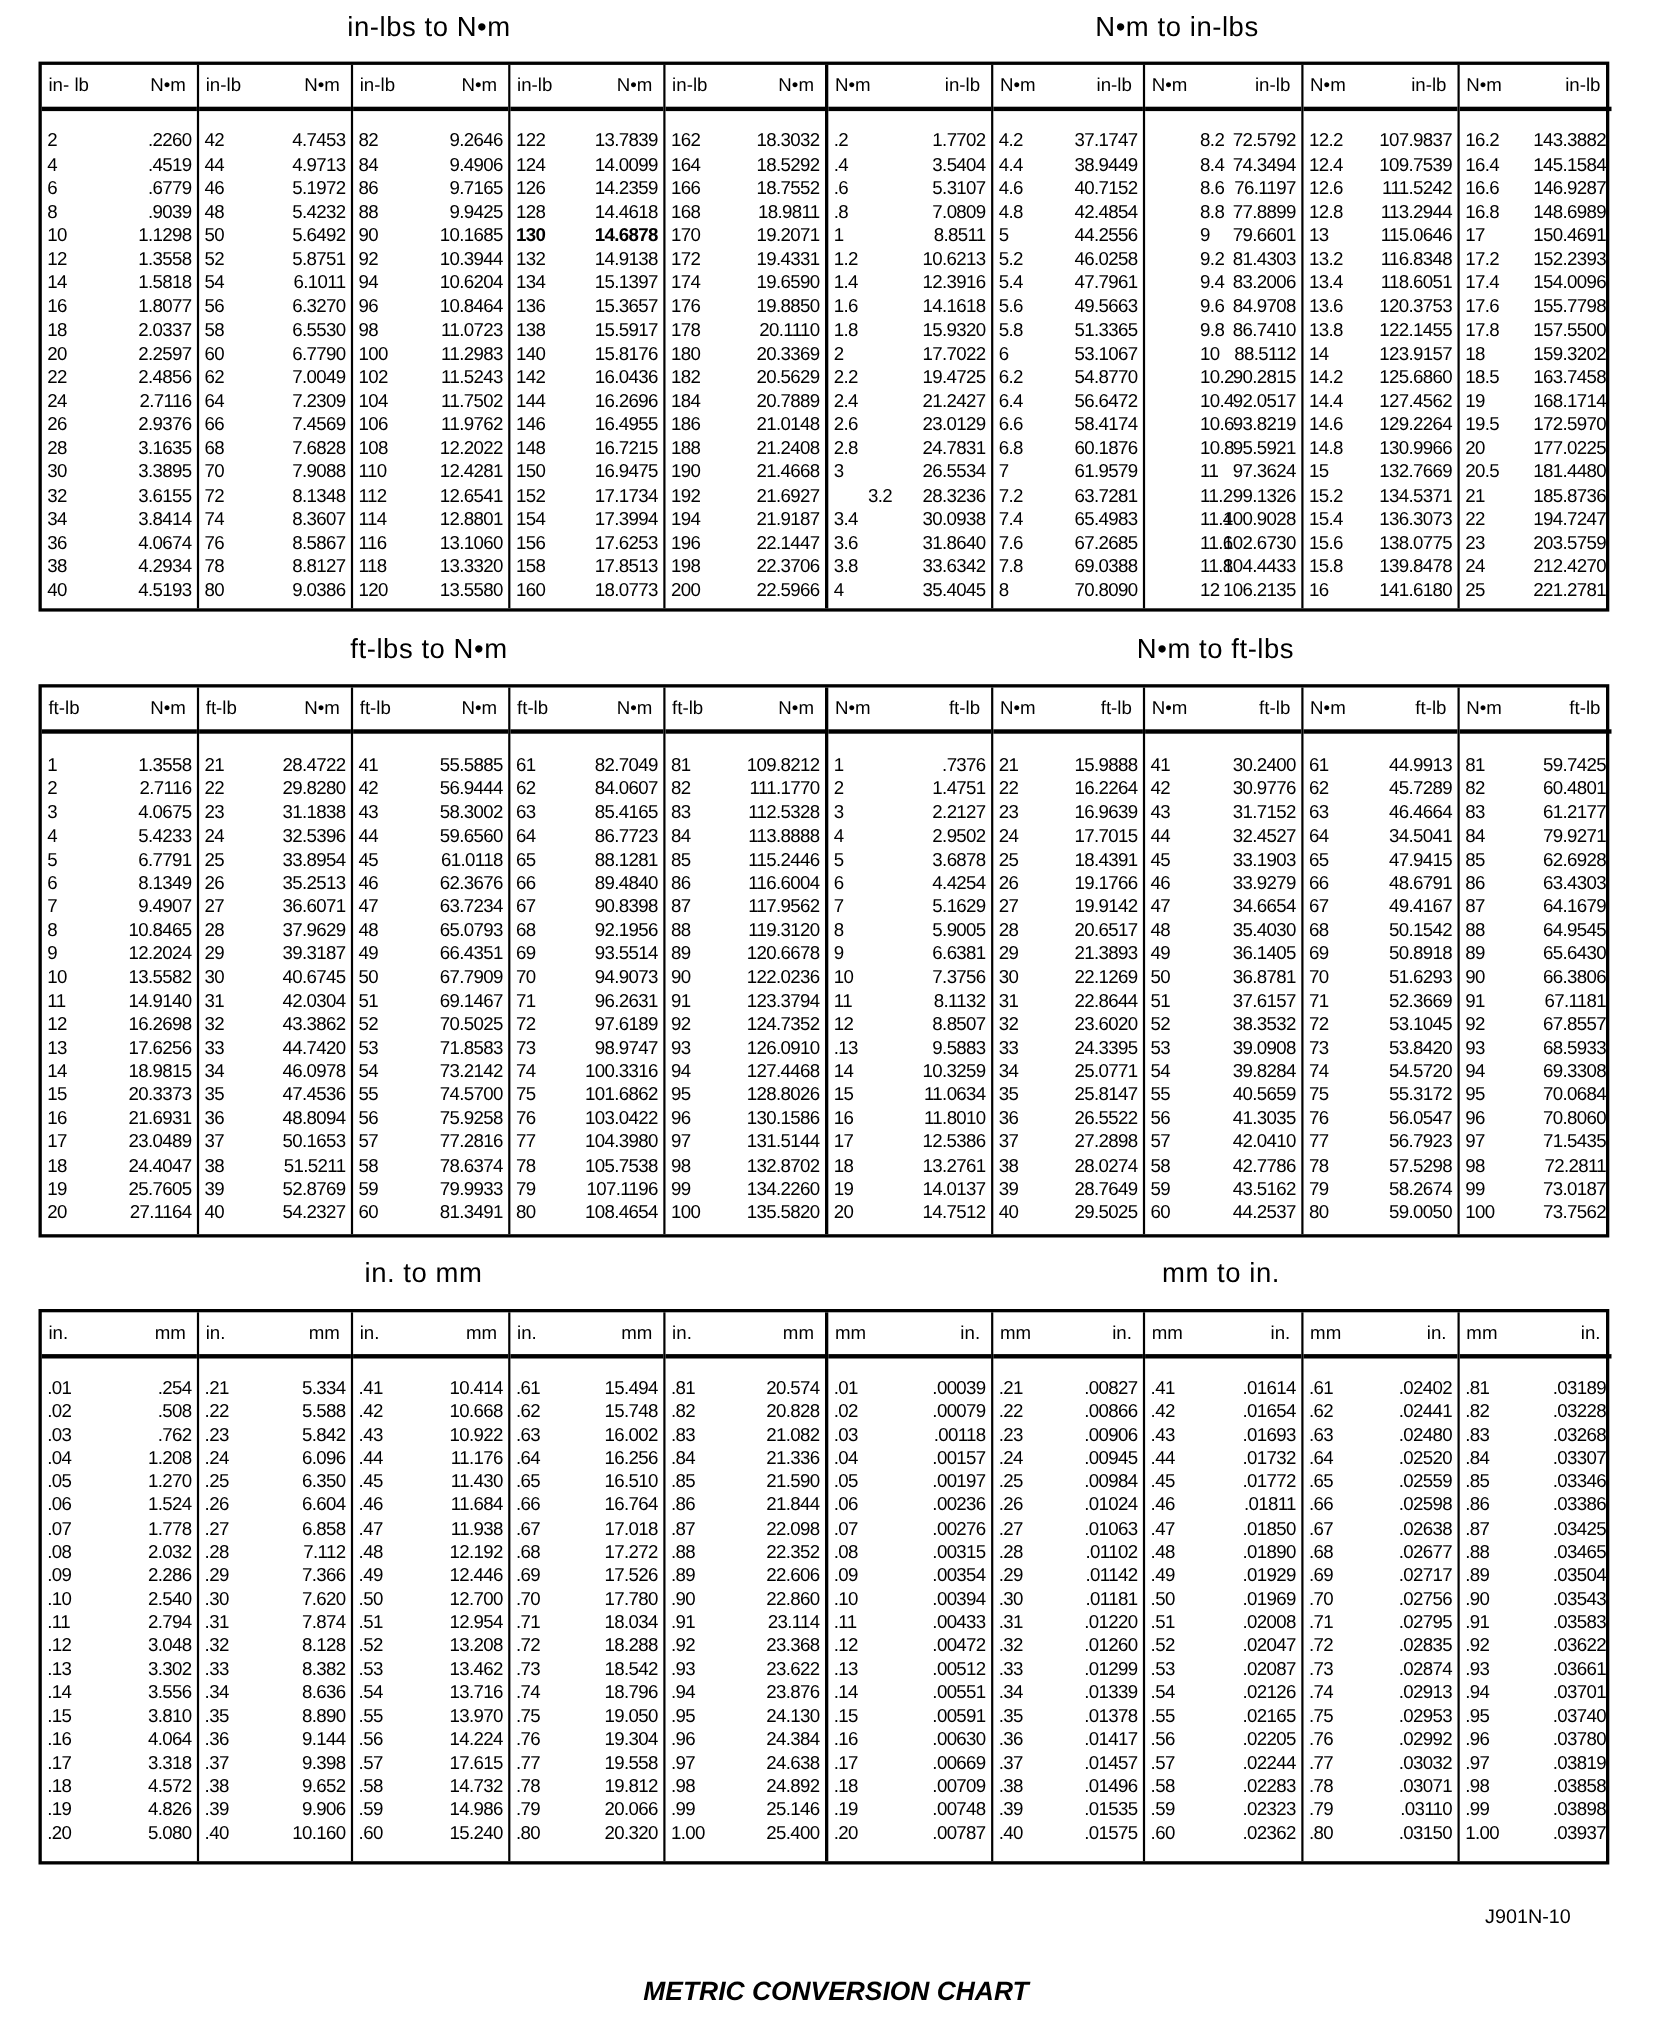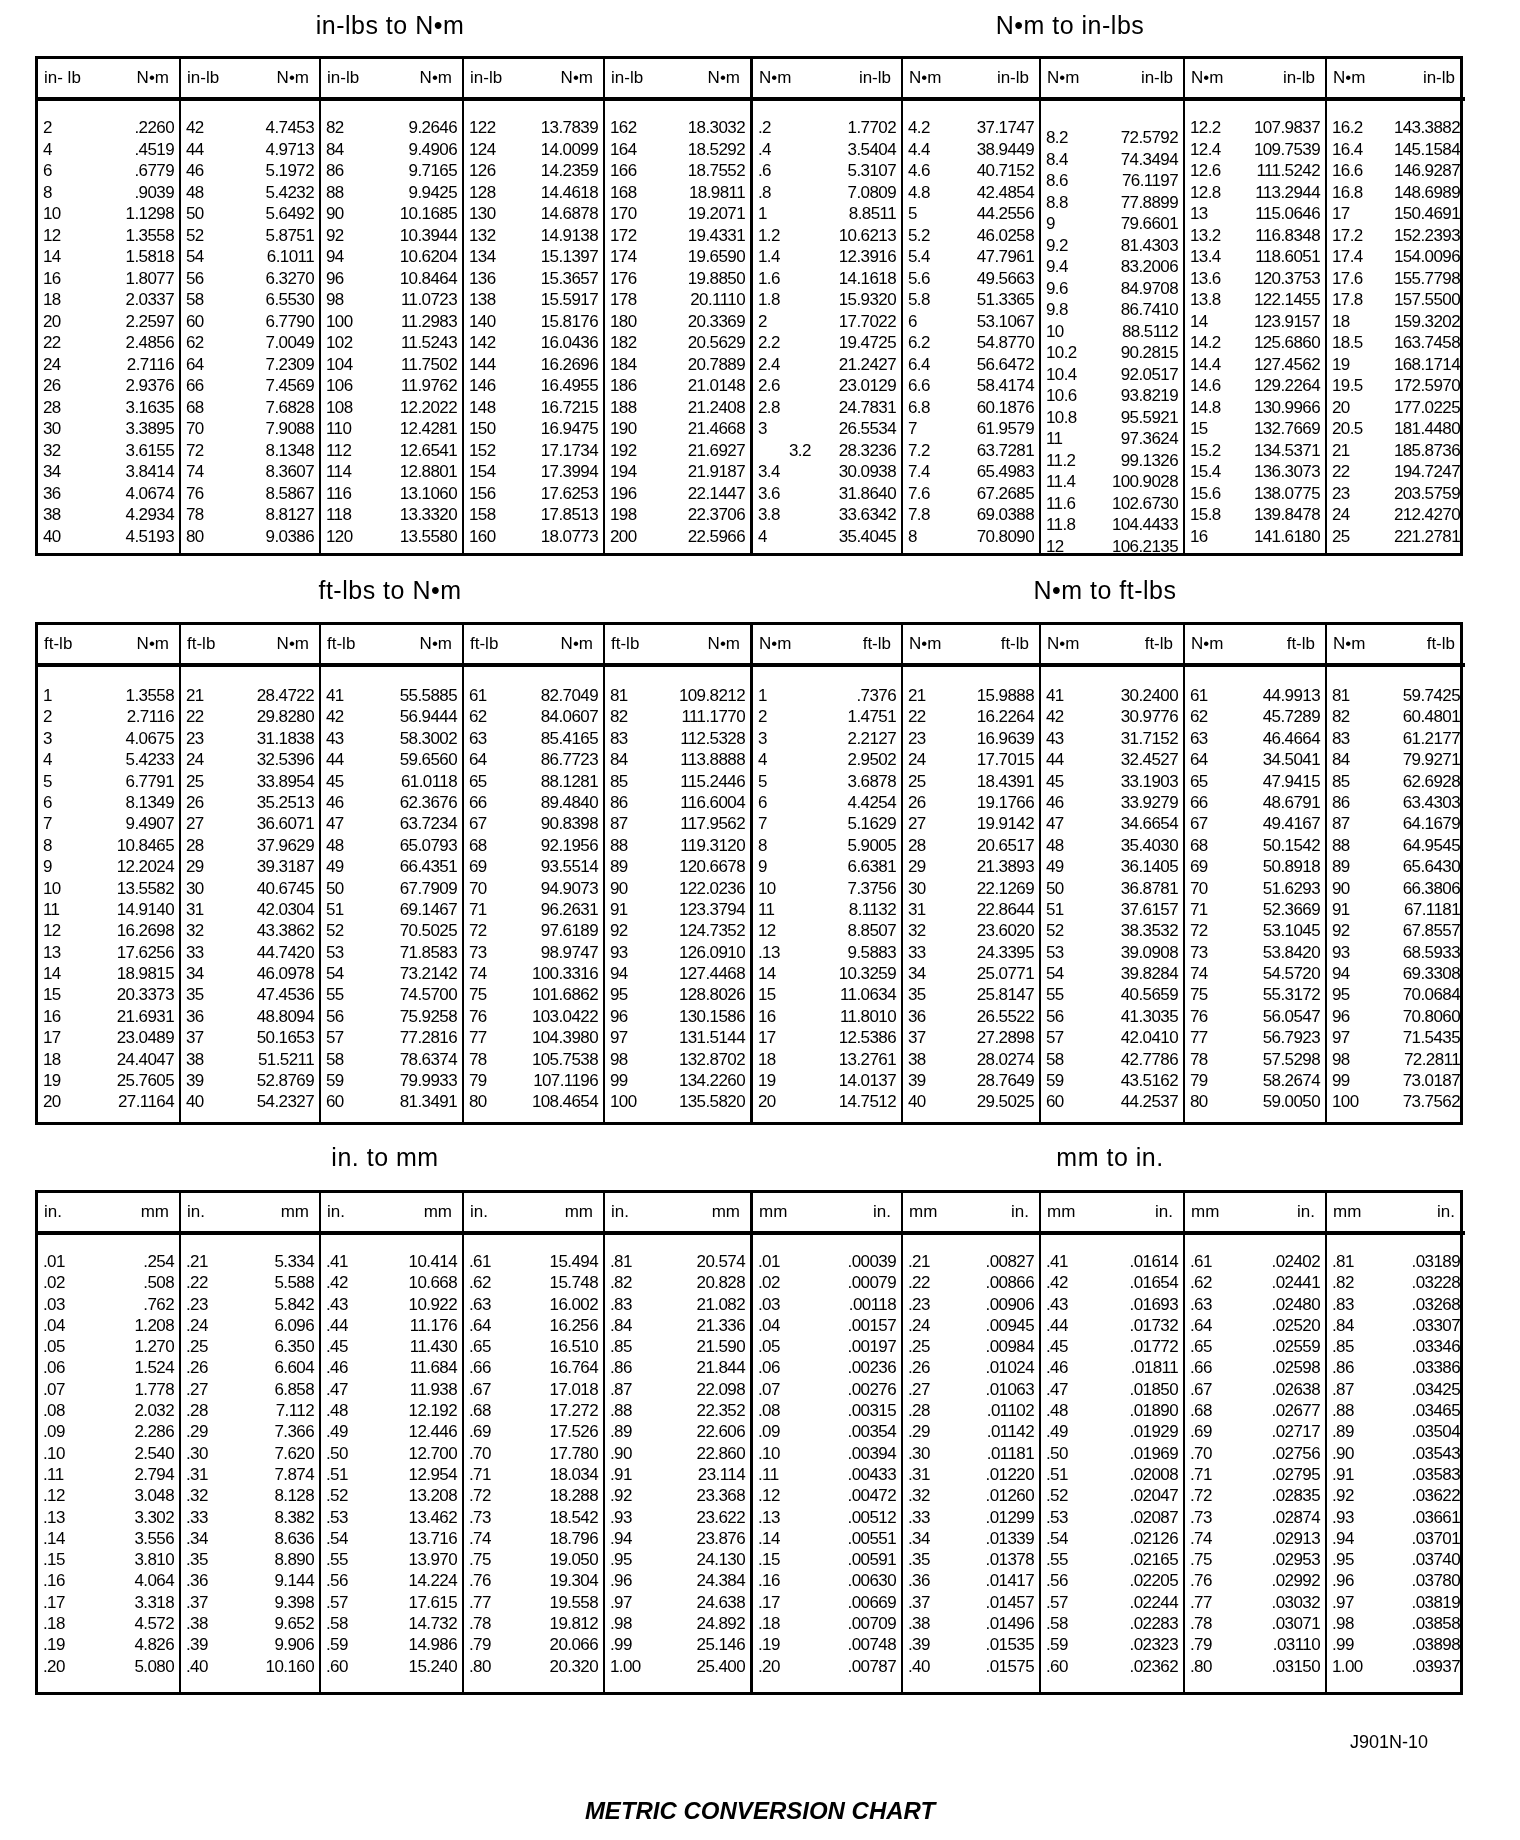--- a/index.html
+++ b/index.html
@@ -317,21 +317,21 @@
             <span class="b">14.0099</span>
           </div>
           <div class="row" style="height: 21.5px; line-height: 21.5px;">
             <span class="a">126</span>
             <span class="b">14.2359</span>
           </div>
           <div class="row" style="height: 21.5px; line-height: 21.5px;">
             <span class="a">128</span>
             <span class="b">14.4618</span>
           </div>
-          <div class="row" style="height: 21.5px; line-height: 21.5px;">
+          <div class="row" style="height: 21.5px; line-height: 21.5px; font-weight: bold;">
             <span class="a">130</span>
             <span class="b">14.6878</span>
           </div>
           <div class="row" style="height: 21.5px; line-height: 21.5px;">
             <span class="a">132</span>
             <span class="b">14.9138</span>
           </div>
           <div class="row" style="height: 21.5px; line-height: 21.5px;">
             <span class="a">134</span>
             <span class="b">15.1397</span>
@@ -654,21 +654,21 @@
             <span class="a">8</span>
             <span class="b">70.8090</span>
           </div>
         </div>
       </div>
       <div class="col" style="left: 286px; width: 144px;">
         <div class="hdr">
           <span class="a">N•m</span>
           <span class="b">in-lb</span>
         </div>
-        <div class="rows" style="top: 68px;">
+        <div class="rows" style="top: 58px; margin-left: 45px;">
           <div class="row" style="height: 21.5px; line-height: 21.5px;">
             <span class="a">8.2</span>
             <span class="b">72.5792</span>
           </div>
           <div class="row" style="height: 21.5px; line-height: 21.5px;">
             <span class="a">8.4</span>
             <span class="b">74.3494</span>
           </div>
           <div class="row" style="height: 21.5px; line-height: 21.5px;">
             <span class="a">8.6</span>

